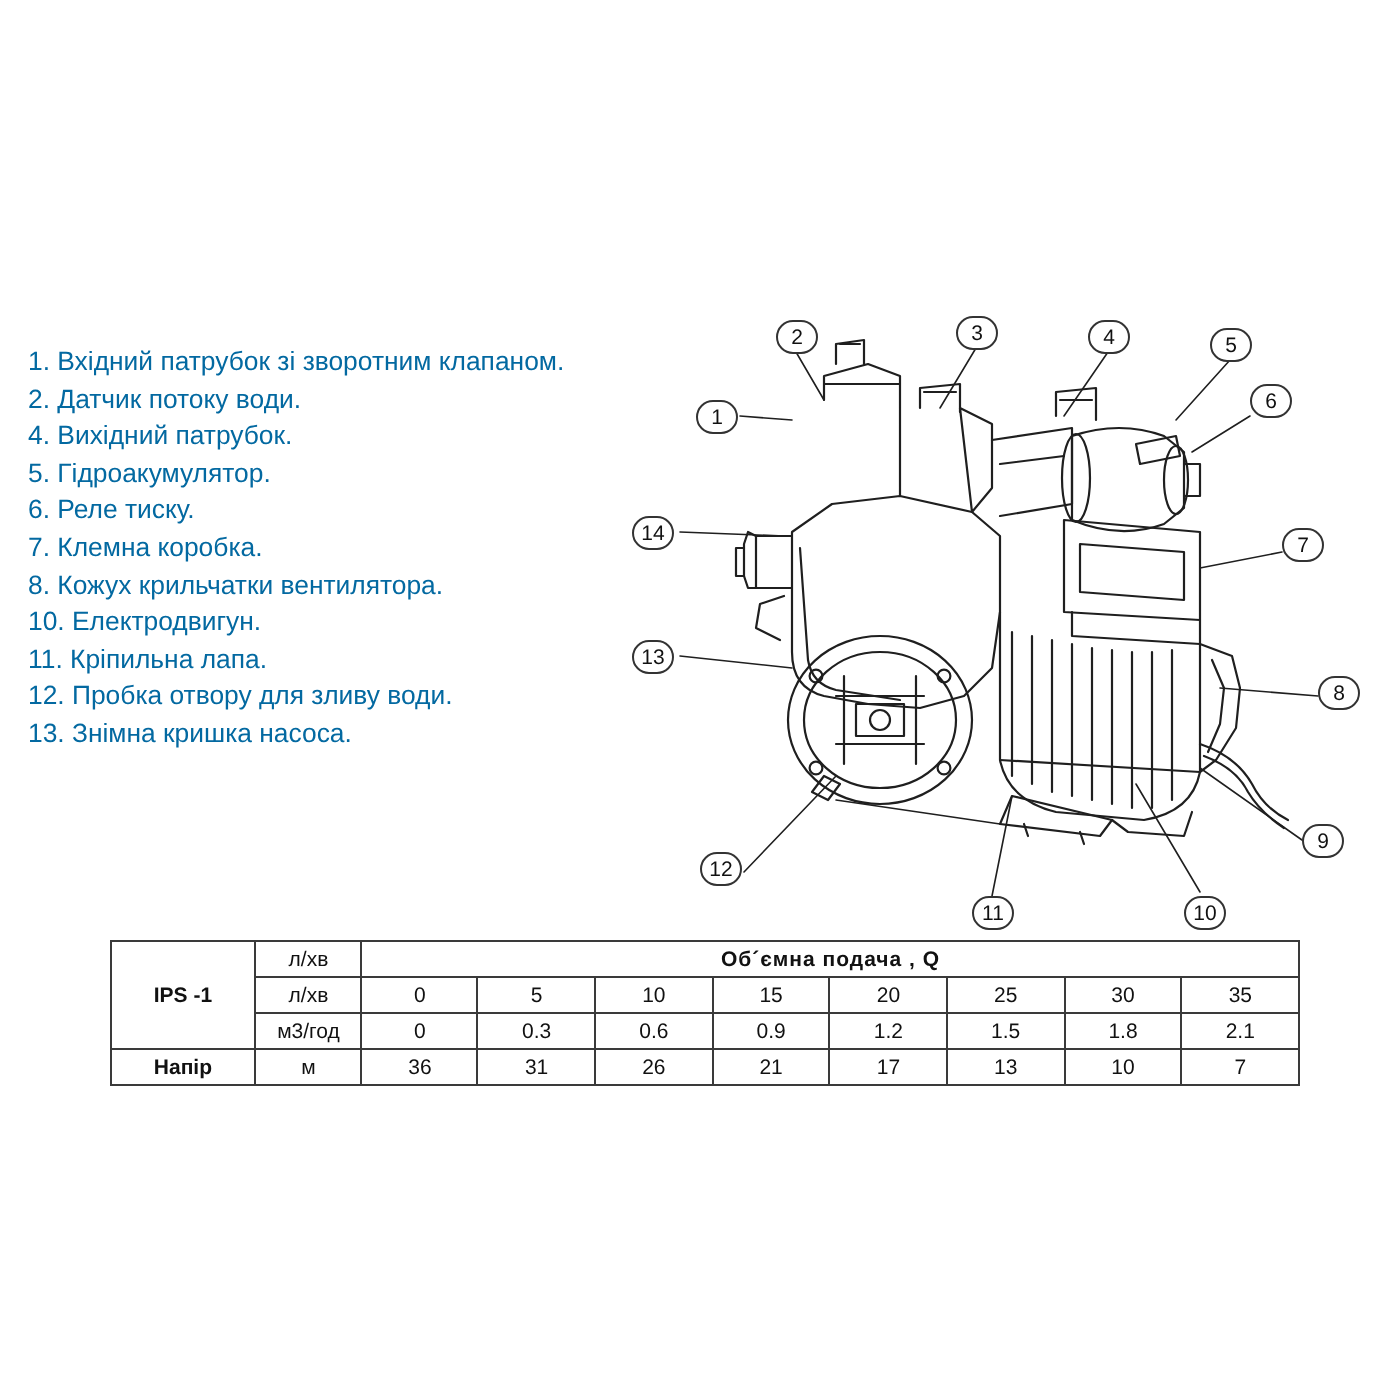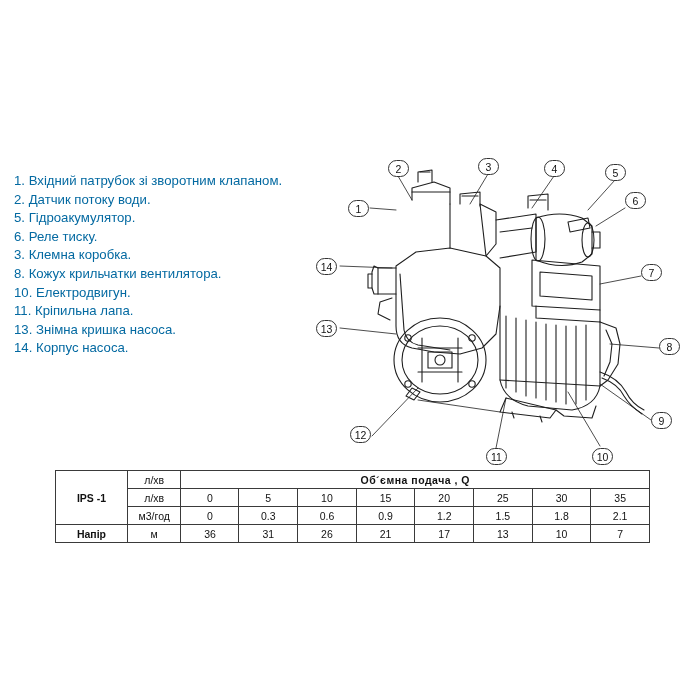--- a/index.html
+++ b/index.html
@@ -89,28 +89,29 @@
     font-weight: bold;
     letter-spacing: 0.5px;
   }
 </style>
 </head>
 <body>
 
 <div id="legend">
   <div class="legend-item">1. Вхідний патрубок зі зворотним клапаном.</div>
   <div class="legend-item">2. Датчик потоку води.</div>
+  <div class="legend-item">4. Вихідний патрубок.</div>
   <div class="legend-item">5. Гідроакумулятор.</div>
   <div class="legend-item">6. Реле тиску.</div>
-  <div class="legend-item">3. Клемна коробка.</div>
+  <div class="legend-item">7. Клемна коробка.</div>
   <div class="legend-item">8. Кожух крильчатки вентилятора.</div>
   <div class="legend-item">10. Електродвигун.</div>
   <div class="legend-item">11. Кріпильна лапа.</div>
+  <div class="legend-item">12. Пробка отвору для зливу води.</div>
   <div class="legend-item">13. Знімна кришка насоса.</div>
-  <div class="legend-item">14. Корпус насоса.</div>
 </div>
 
 <div id="drawing">
 
   <svg width="390" height="310" viewBox="0 0 390 310">
     <g fill="none" stroke="#1f1f1f" stroke-width="1.1" stroke-linejoin="round" stroke-linecap="round">
 
       <g stroke-width="0.8">
         <path d="M70 60 L96 62"></path>
         <path d="M98 28 L112 52"></path>

